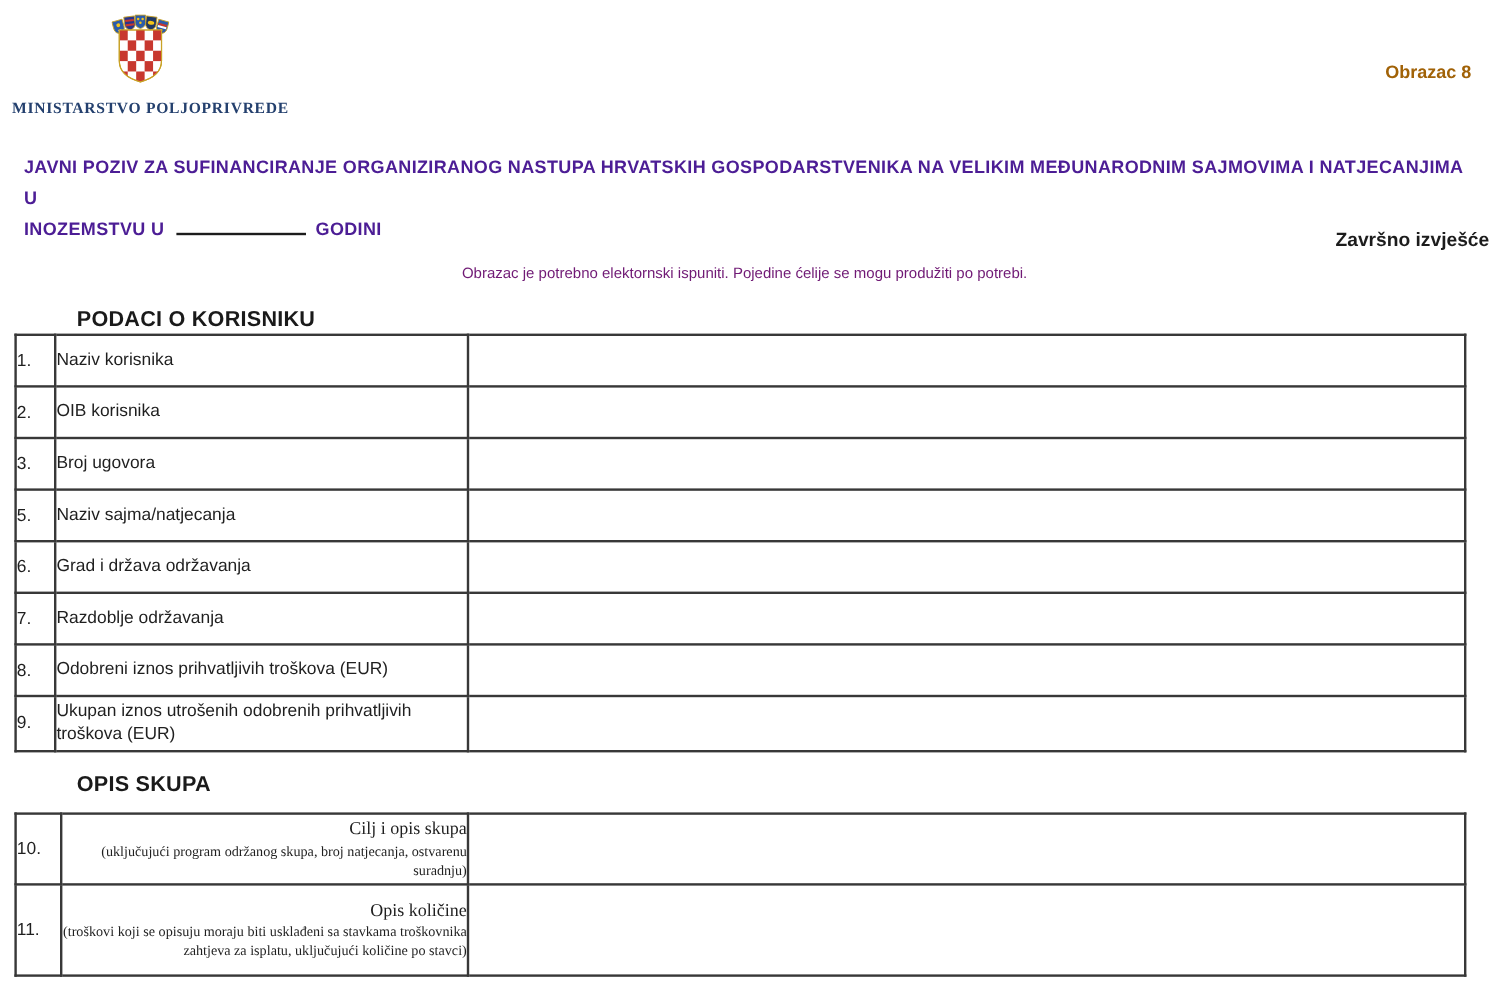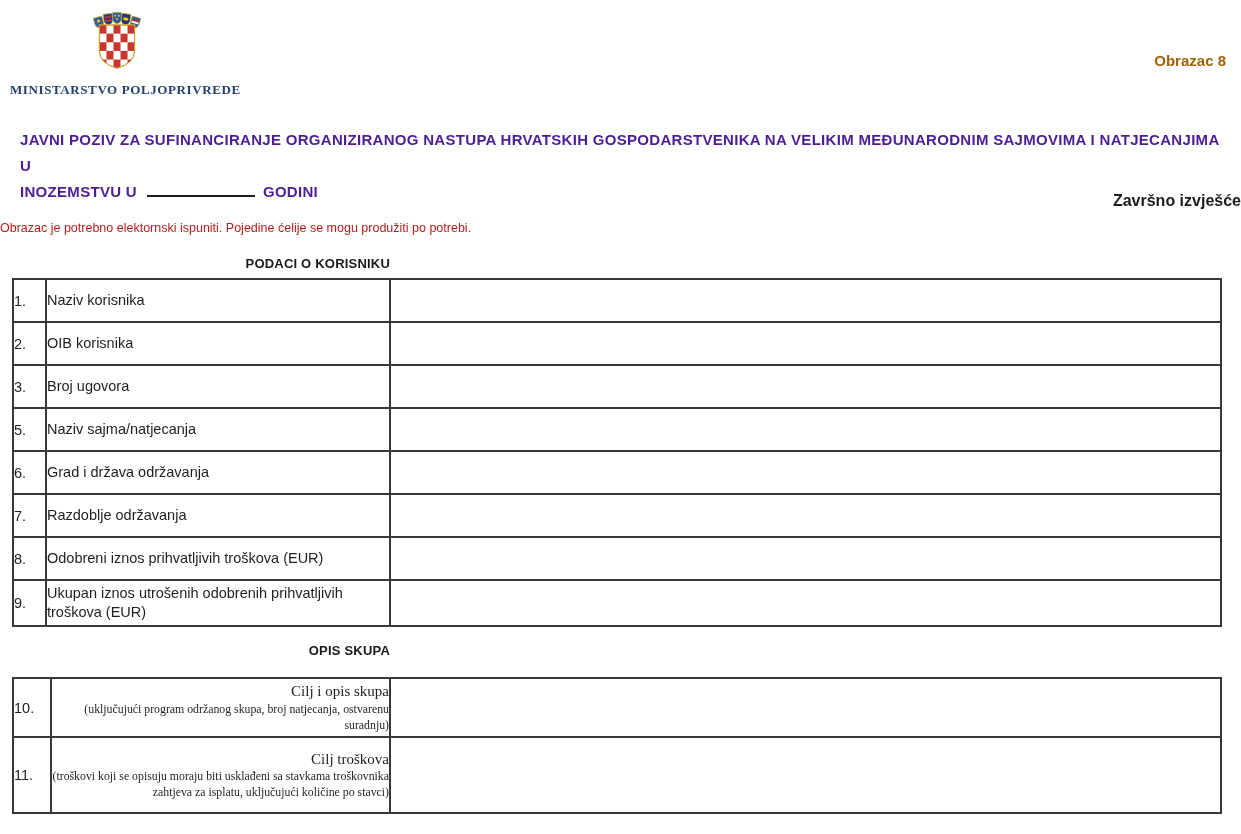--- a/index.html
+++ b/index.html
@@ -31,27 +31,27 @@
   }
   .blank-line{
     display:inline-block;width:108px;height:14px;
     border-bottom:2px solid #1c1c1c;margin:0 8px 0 10px;vertical-align:baseline;
   }
   .subtitle{
     position:absolute;top:192px;left:0;width:1241px;text-align:right;
     font-weight:700;font-size:16px;color:#1c1c1c;
   }
   .instruction{
-    position:absolute;top:221px;left:0;width:1241px;text-align:left;
-    font-size:12.5px;color:#b91c1c;
+    position:absolute;top:221px;left:0;width:1241px;text-align:center;
+    font-size:12.5px;color:#701a75;
   }
   
   .section-heading{
-    position:absolute;left:48px;width:342px;text-align:right;
-    font-weight:700;font-size:13px;color:#1a1a1a;letter-spacing:0.2px;
+    position:absolute;left:64px;width:342px;text-align:left;
+    font-weight:700;font-size:18px;color:#1a1a1a;letter-spacing:0.2px;
   }
   .sh1{top:256px;}
   .sh2{top:643px;}
   
   table.form{
     position:absolute;left:12px;width:1210px;
     border-collapse:collapse;table-layout:fixed;
   }
   .t1{top:278px;}
   .t2{top:677px;}
@@ -208,21 +208,21 @@
         <td class="num">10.</td>
         <td class="lbl2">
           <div class="main">Cilj i opis skupa</div>
           <div class="sub">(uključujući program održanog skupa, broj natjecanja, ostvarenu suradnju)</div>
         </td>
         <td class="val"></td>
       </tr>
       <tr style="height:76px">
         <td class="num">11.</td>
         <td class="lbl2">
-          <div class="main">Cilj troškova</div>
+          <div class="main">Opis količine</div>
           <div class="sub">(troškovi koji se opisuju moraju biti usklađeni sa stavkama troškovnika zahtjeva za isplatu, uključujući količine po stavci)</div>
         </td>
         <td class="val"></td>
       </tr>
     </tbody>
   </table>
 
 </div>
 
 </body></html>

